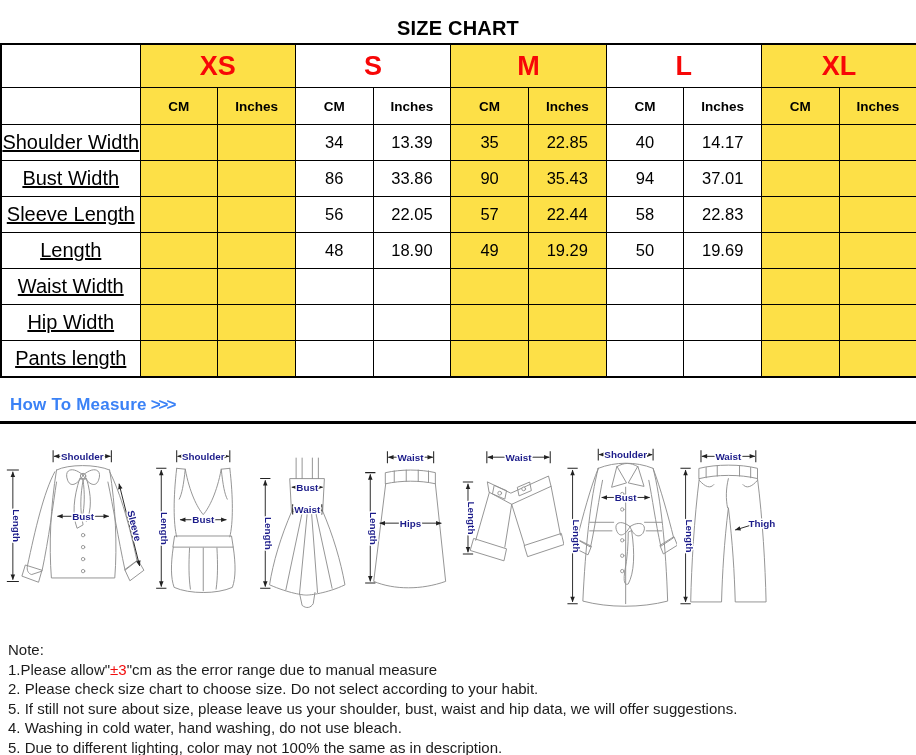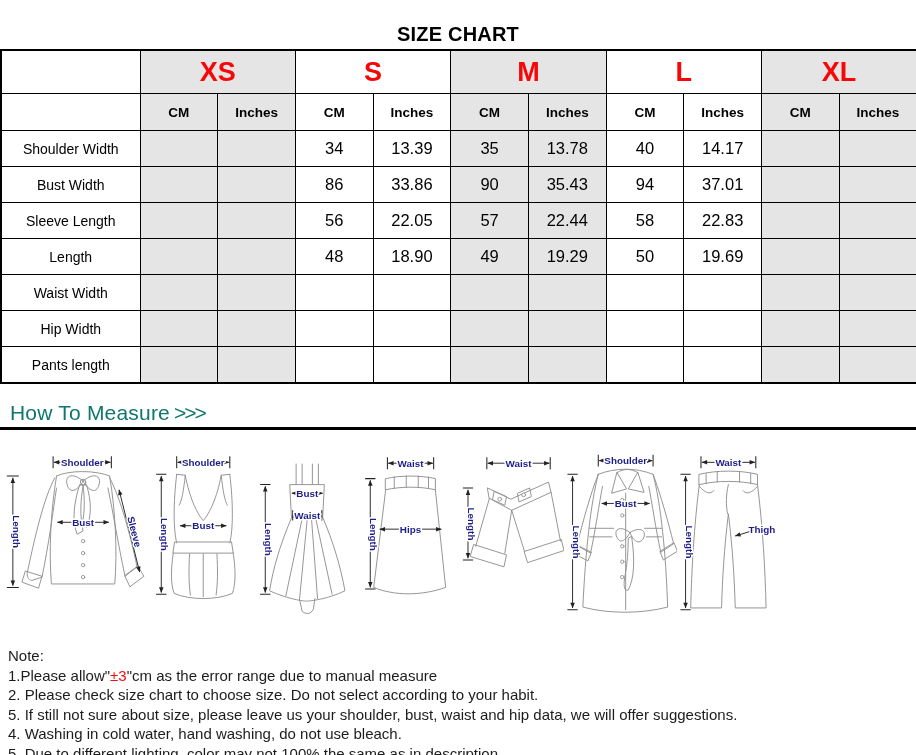--- a/index.html
+++ b/index.html
@@ -1,32 +1,32 @@
 <!DOCTYPE html>
 <html><head>
 <meta charset="utf-8">
 <style>
   html,body{margin:0;padding:0;background:#fff;}
   body{width:916px;height:755px;overflow:hidden;font-family:"Liberation Sans",sans-serif;color:#000;}
 
   
-  .title{width:916px;text-align:center;font-size:20px;font-weight:700;padding-top:23px;height:26px;letter-spacing:.2px;}
+  .title{width:916px;text-align:center;font-size:20px;font-weight:700;padding-top:17px;height:26px;letter-spacing:.2px;}
 
   
   table.size{border-collapse:collapse;table-layout:fixed;width:916px;border:2px solid #000;}
   table.size td{border:1px solid #000;text-align:center;vertical-align:middle;overflow:hidden;white-space:nowrap;padding:0;}
   col.lab{width:139px;} col.c{width:77.7px;}
   td.size-head{height:42px;font-size:27px;font-weight:700;color:#f70707;}
   td.unit{height:36px;font-size:13.5px;font-weight:700;}
-  td.rowlabel{font-size:14px;}
+  td.rowlabel{font-size:20px;text-decoration:underline;}
   tbody td{height:35px;font-size:16.5px;}
-  .shaded{background:#e5e5e5;margin-top:36px;}
+  .shaded{background:#fde047;margin-top:36px;}
 
   
-  .measure-head{margin:17px 0 0 10px;font-size:21px;font-weight:400;color:#0f766e;height:24px;letter-spacing:.2px;}
+  .measure-head{margin:17px 0 0 10px;font-size:17px;font-weight:700;color:#3b82f6;height:24px;letter-spacing:.2px;}
   .measure-head .arrows{letter-spacing:-2px;margin-left:4px;}
   .divider{width:916px;height:3px;background:#000;margin-top:2px;}
   .garments{width:776px;height:202px;margin-top:6px;display:flex;justify-content:space-between;align-items:flex-start;}
 
   .g{fill:none;stroke:#8f8f8f;stroke-width:1.1;stroke-linejoin:round;stroke-linecap:round;}
   .btn{fill:#fff;stroke:#8f8f8f;stroke-width:1;}
   .tick{stroke:#222;stroke-width:1.2;}
   .mline{stroke:#222;stroke-width:1.1;marker-start:url(#arw);marker-end:url(#arw);}
   .mline-end{stroke:#222;stroke-width:1.1;marker-end:url(#arw);}
   .mlabel{font-family:"Liberation Sans",sans-serif;font-size:11.5px;font-weight:700;fill:#1c1c8a;
@@ -79,21 +79,21 @@
     </tr>
   </thead>
   <tbody>
       <tr>
         <td class="rowlabel">Shoulder Width</td>
         <td class="shaded"></td>
         <td class="shaded"></td>
         <td>34</td>
         <td>13.39</td>
         <td class="shaded">35</td>
-        <td class="shaded">13.78</td>
+        <td class="shaded">22.85</td>
         <td>40</td>
         <td>14.17</td>
         <td class="shaded"></td>
         <td class="shaded"></td>
       </tr>
       <tr>
         <td class="rowlabel">Bust Width</td>
         <td class="shaded"></td>
         <td class="shaded"></td>
         <td>86</td>

